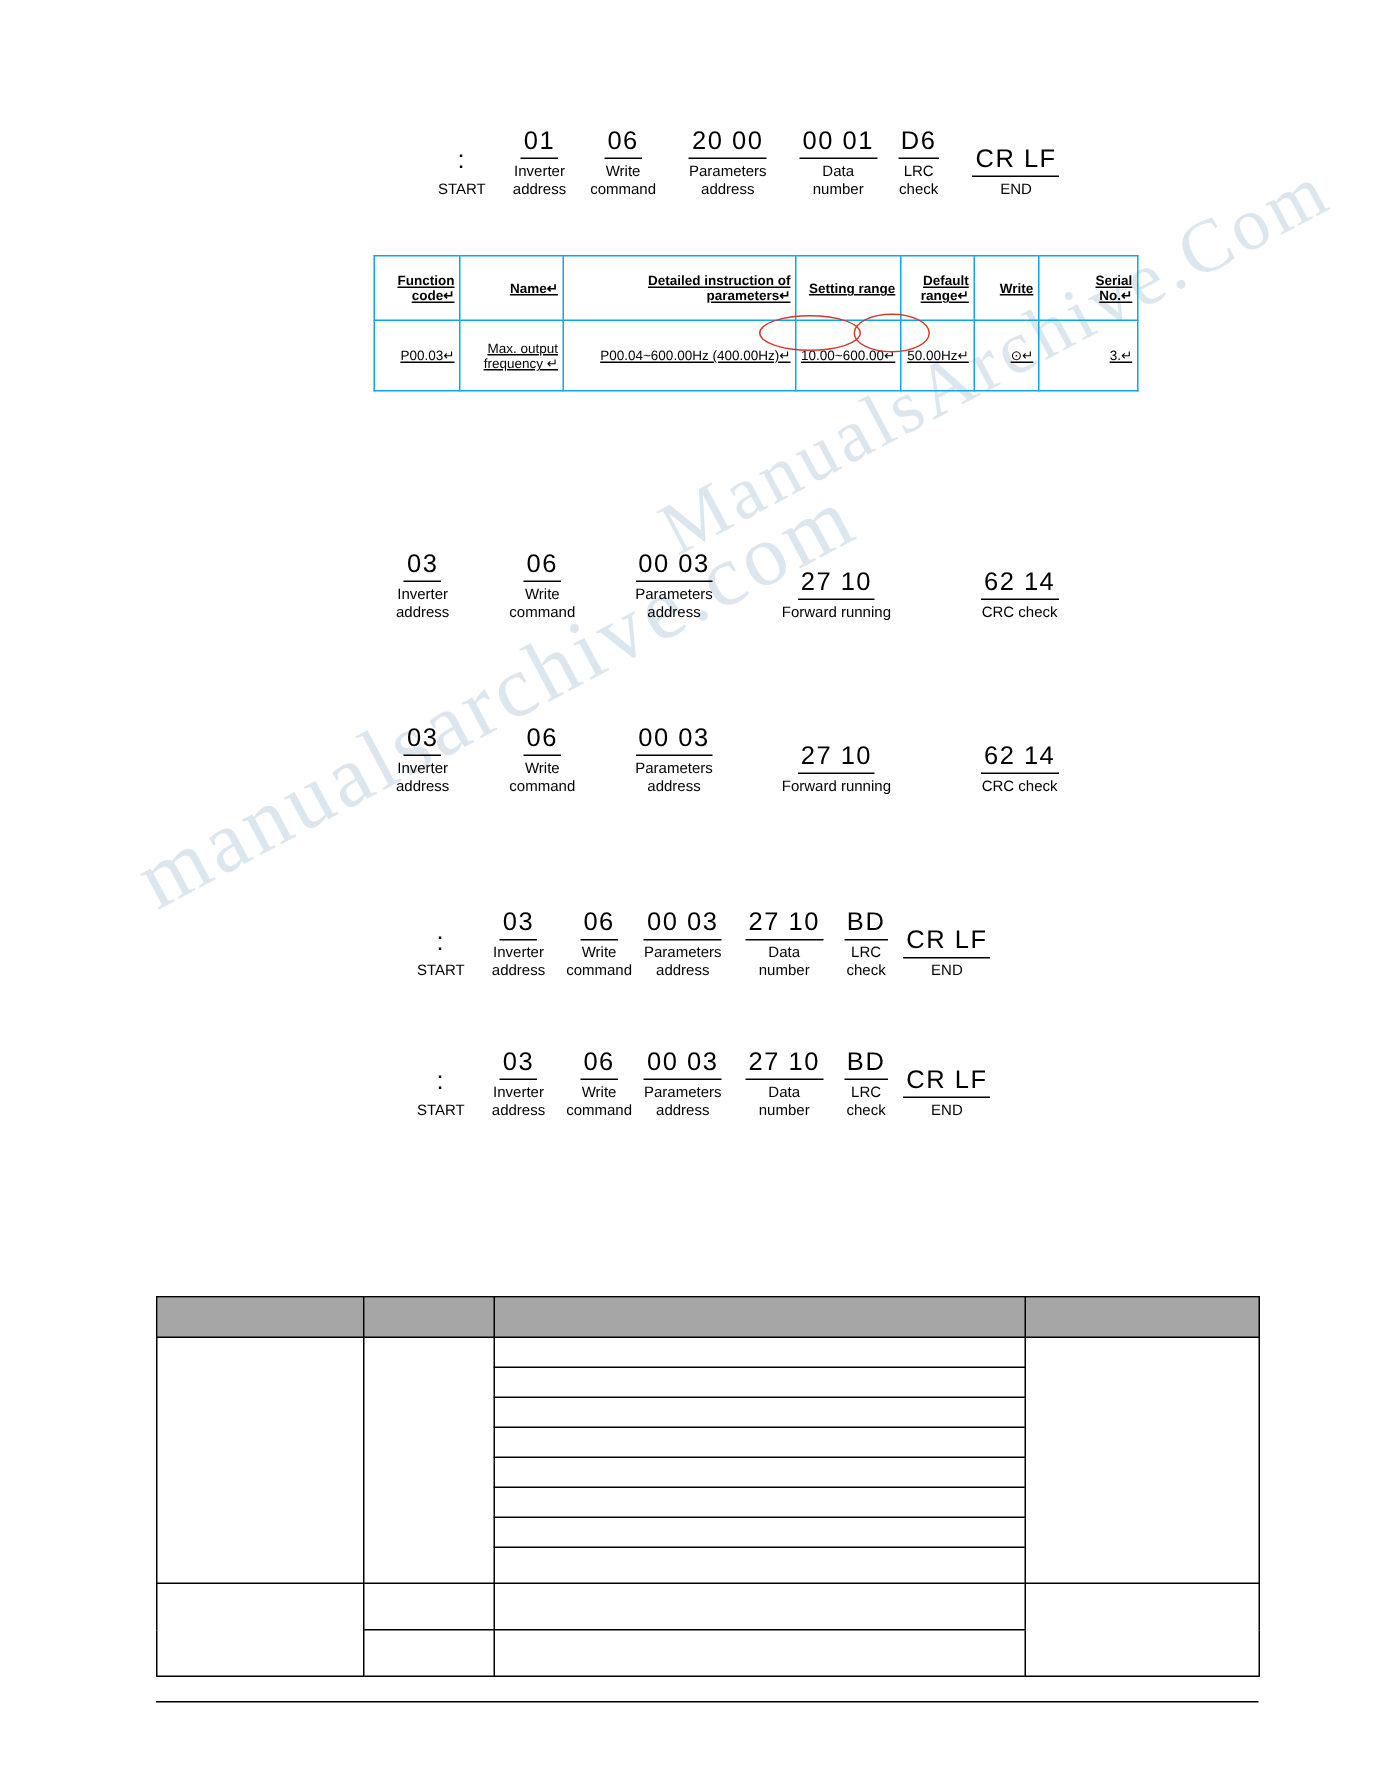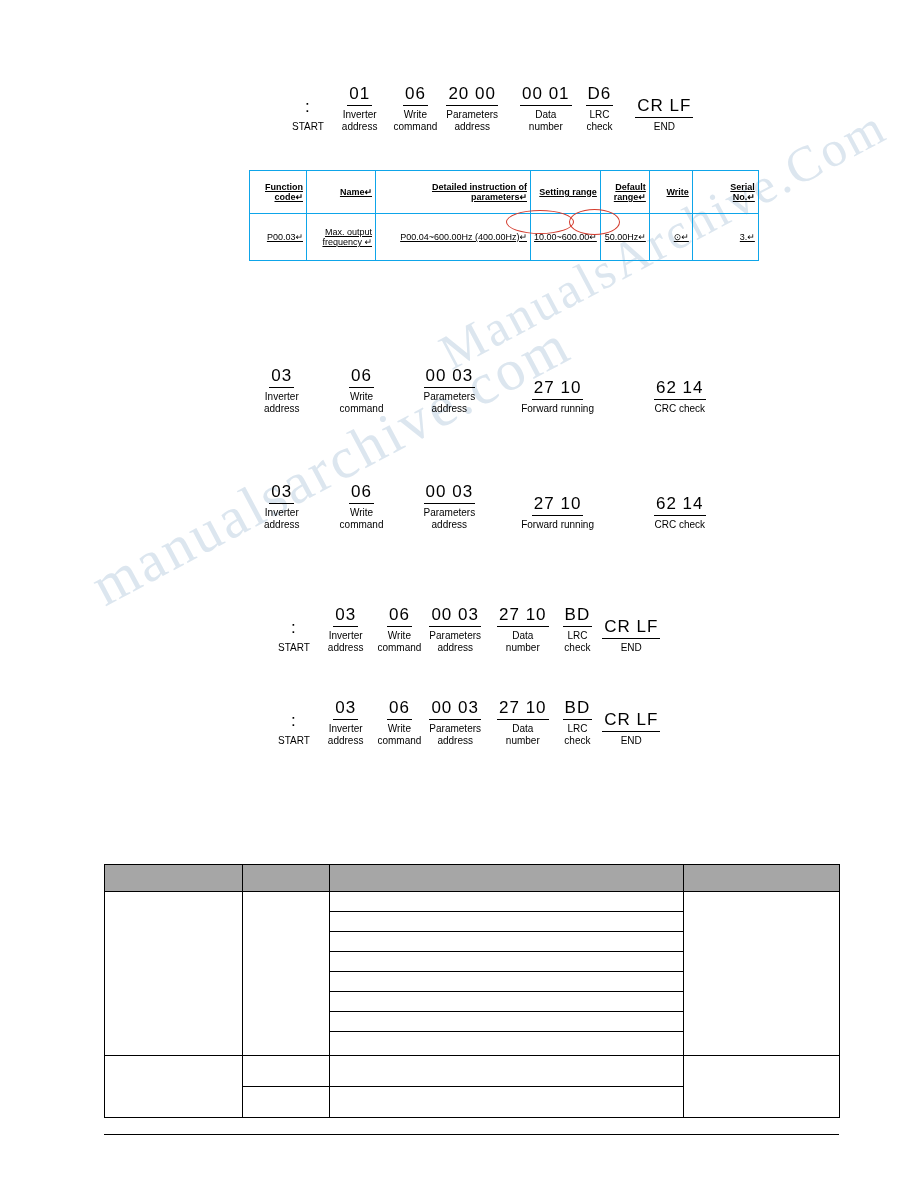--- a/index.html
+++ b/index.html
@@ -113,21 +113,21 @@
         <div class="fld" style="margin-left: 18px;">
           <div class="hex">01</div>
           <div class="lbl">Inverter
 address</div>
         </div>
         <div class="fld" style="margin-left: 16px;">
           <div class="hex">06</div>
           <div class="lbl">Write
 command</div>
         </div>
-        <div class="fld" style="margin-left: 9px;">
+        <div class="fld" style="margin-left: 22px;">
           <div class="hex">20 00</div>
           <div class="lbl">Parameters
 address</div>
         </div>
         <div class="fld" style="margin-left: 22px;">
           <div class="hex">00 01</div>
           <div class="lbl">Data
 number</div>
         </div>
         <div class="fld" style="margin-left: 14px;">

